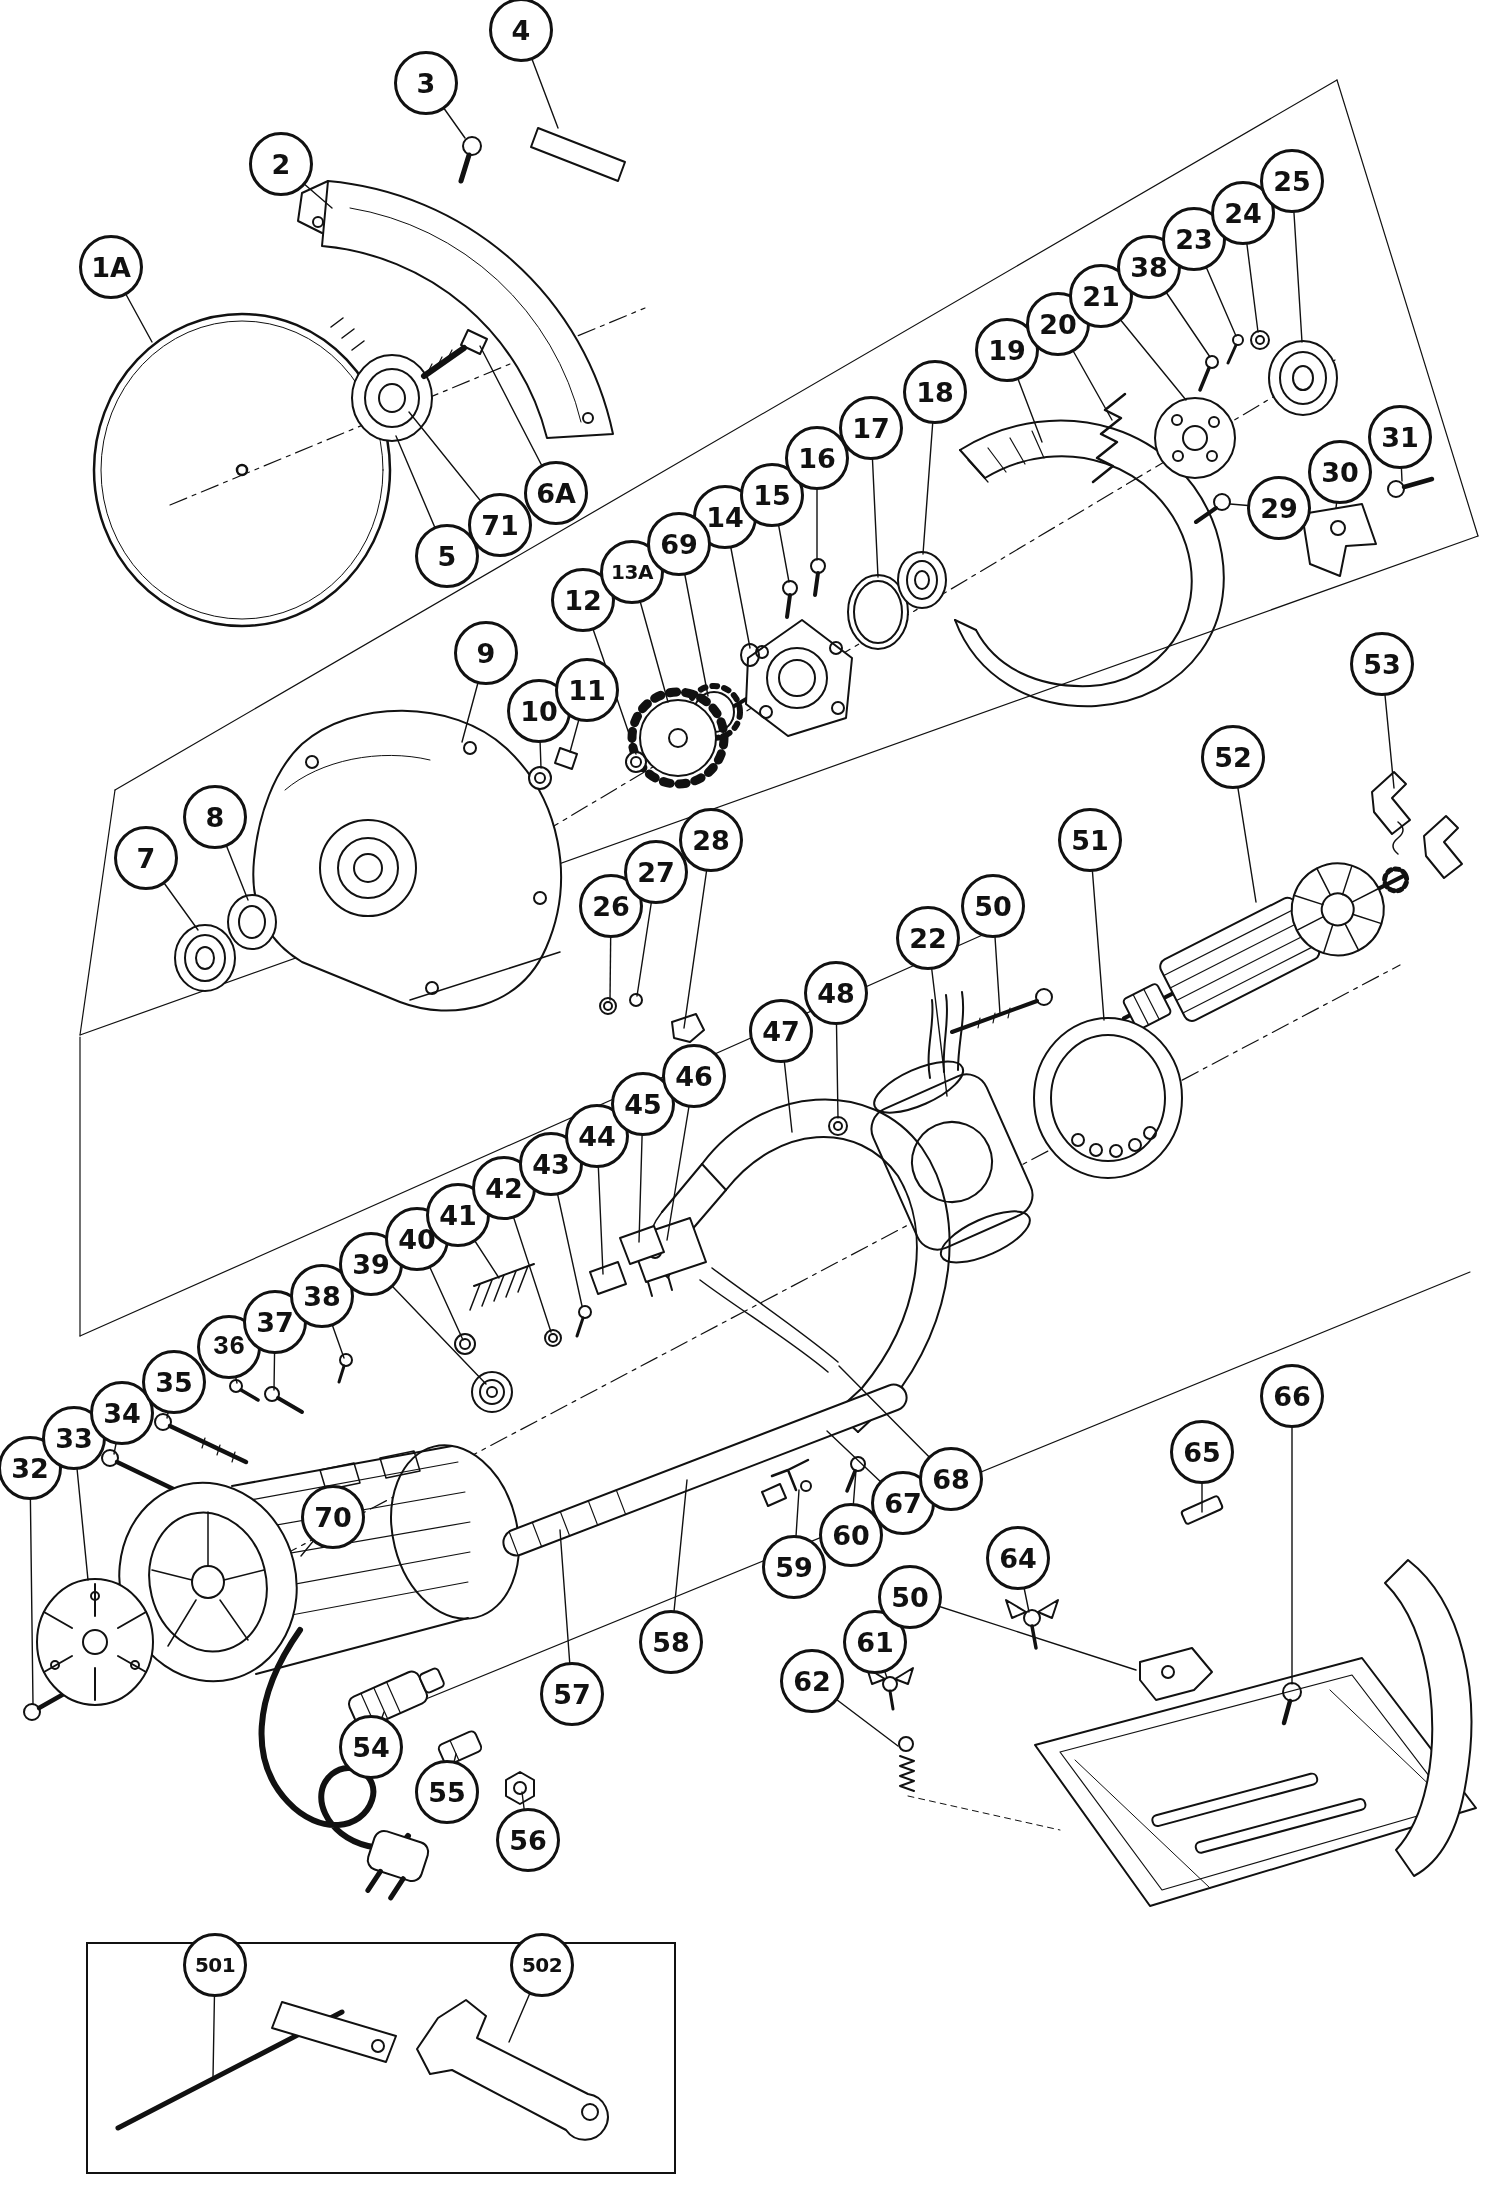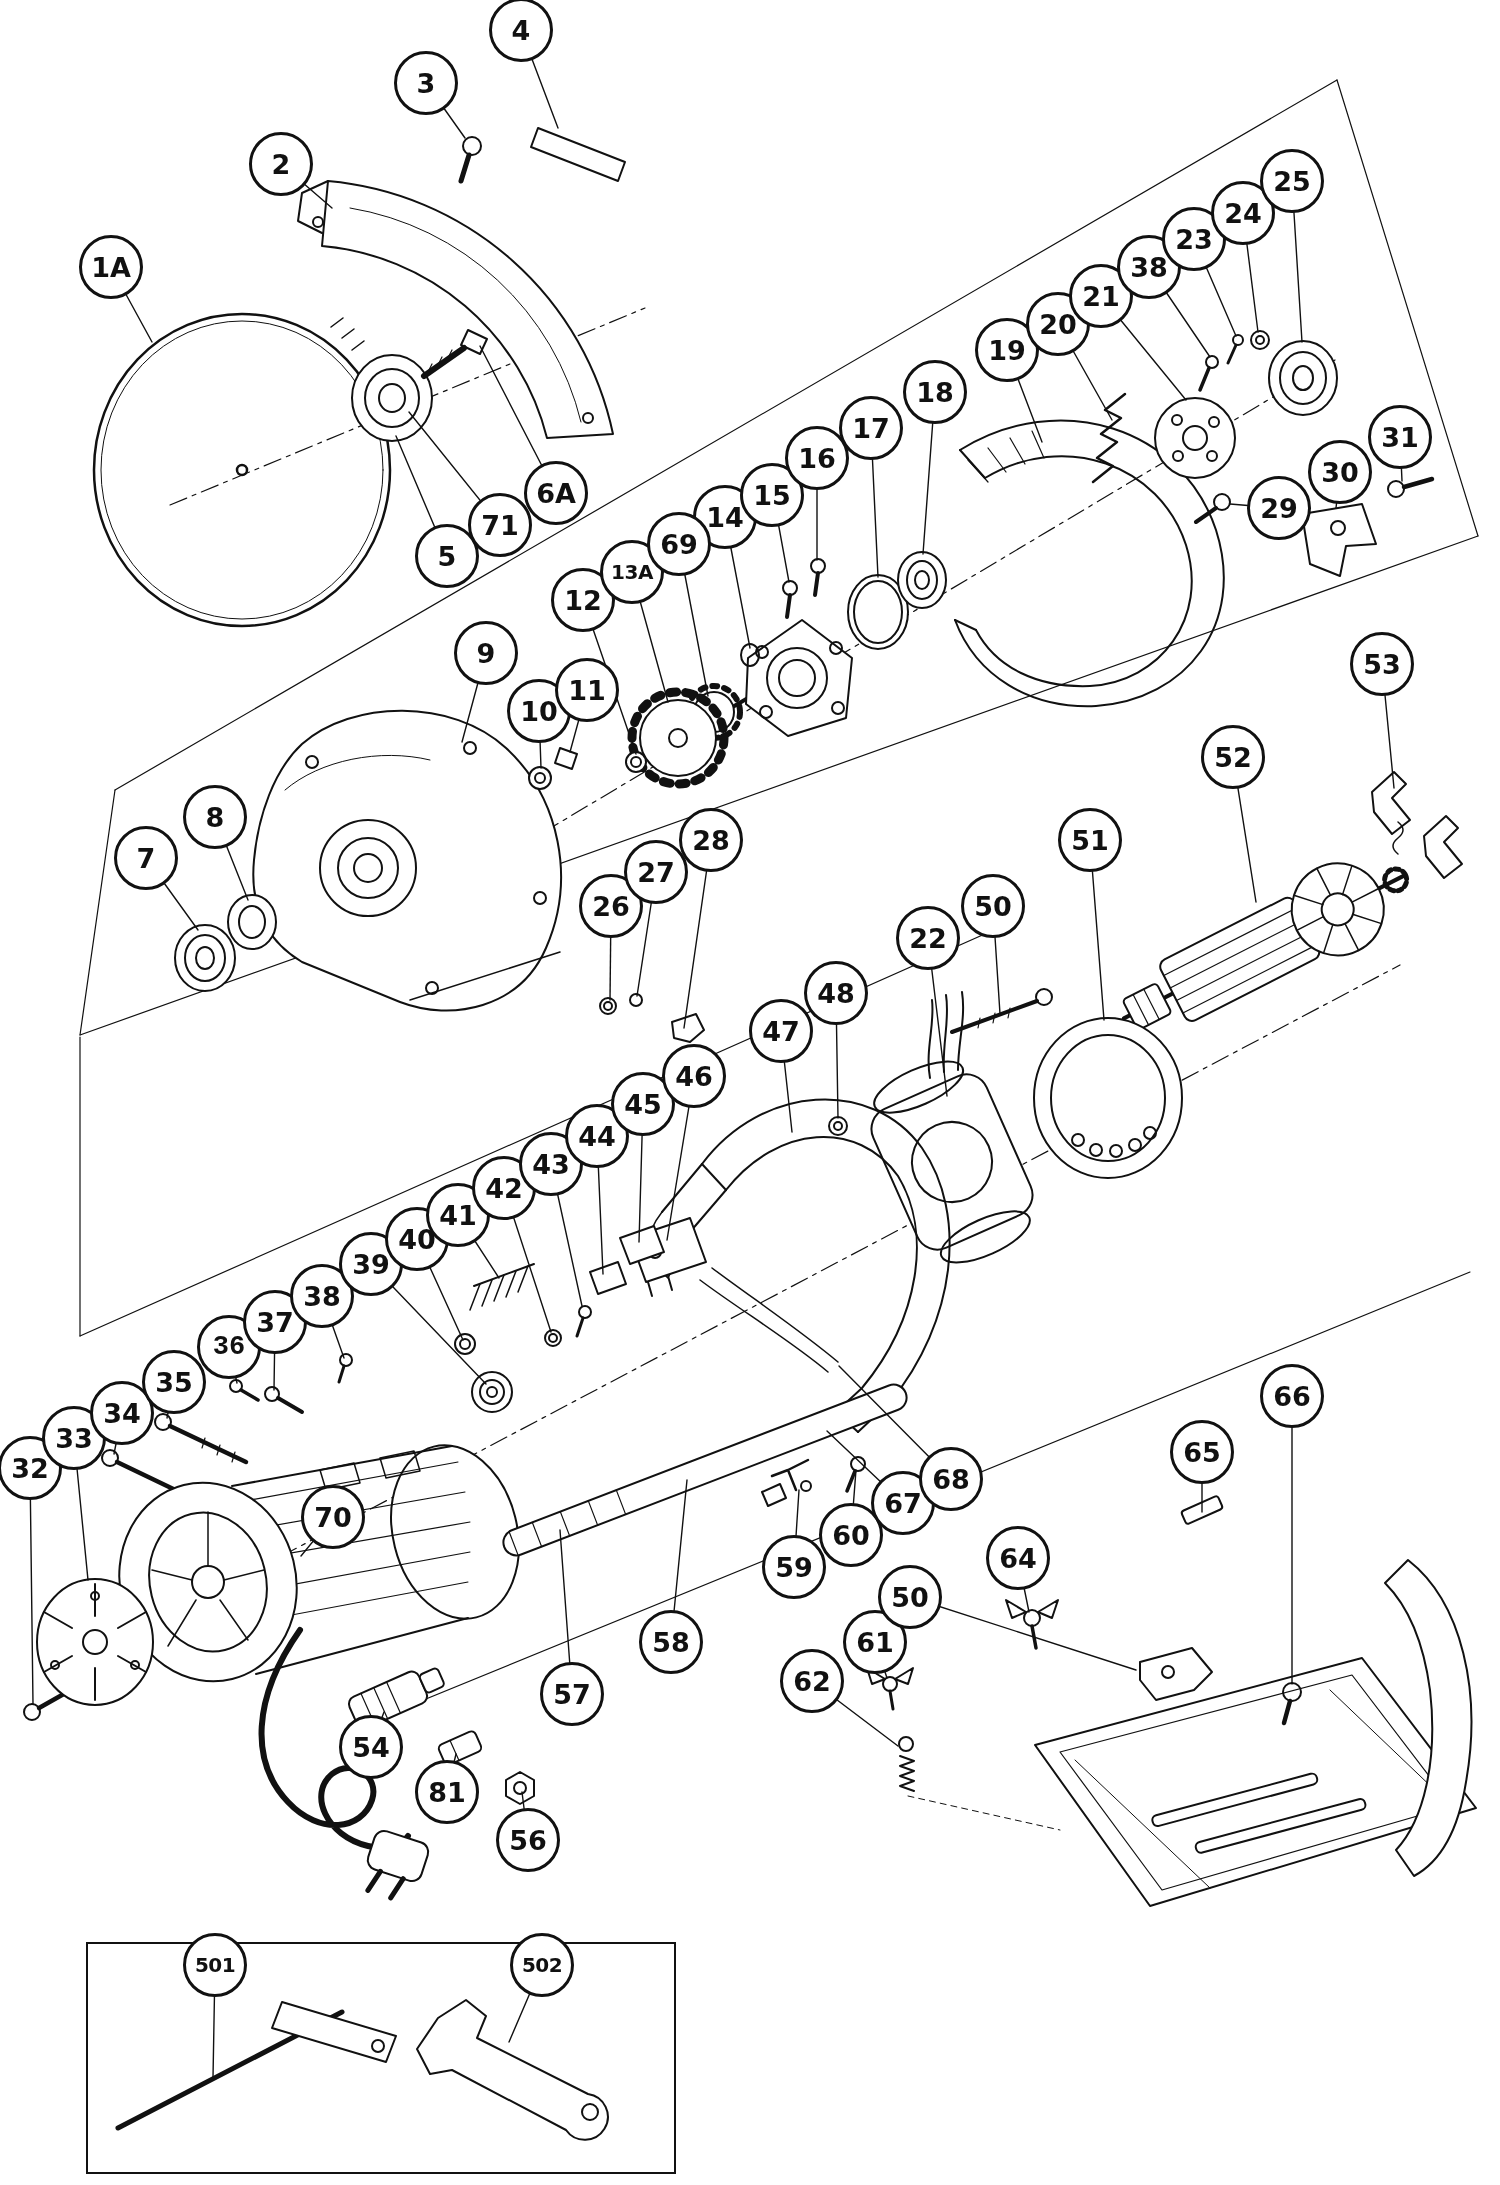--- a/index.html
+++ b/index.html
@@ -519,21 +519,21 @@
       <div class="balloon" style="left: 643px; top: 1104px;">45</div>
       <div class="balloon" style="left: 694px; top: 1076px;">46</div>
       <div class="balloon" style="left: 781px; top: 1031px;">47</div>
       <div class="balloon" style="left: 836px; top: 993px;">48</div>
       <div class="balloon" style="left: 928px; top: 938px;">22</div>
       <div class="balloon" style="left: 993px; top: 906px;">50</div>
       <div class="balloon" style="left: 1090px; top: 840px;">51</div>
       <div class="balloon" style="left: 1233px; top: 757px;">52</div>
       <div class="balloon" style="left: 1382px; top: 664px;">53</div>
       <div class="balloon" style="left: 371px; top: 1747px;">54</div>
-      <div class="balloon" style="left: 447px; top: 1792px;">81</div>
+      <div class="balloon" style="left: 447px; top: 1792px;">55</div>
       <div class="balloon" style="left: 528px; top: 1840px;">56</div>
       <div class="balloon" style="left: 572px; top: 1694px;">57</div>
       <div class="balloon" style="left: 671px; top: 1642px;">58</div>
       <div class="balloon" style="left: 794px; top: 1567px;">59</div>
       <div class="balloon" style="left: 851px; top: 1535px;">60</div>
       <div class="balloon" style="left: 875px; top: 1642px;">61</div>
       <div class="balloon" style="left: 812px; top: 1681px;">62</div>
       <div class="balloon" style="left: 910px; top: 1597px;">50</div>
       <div class="balloon" style="left: 1018px; top: 1558px;">64</div>
       <div class="balloon" style="left: 1202px; top: 1452px;">65</div>

